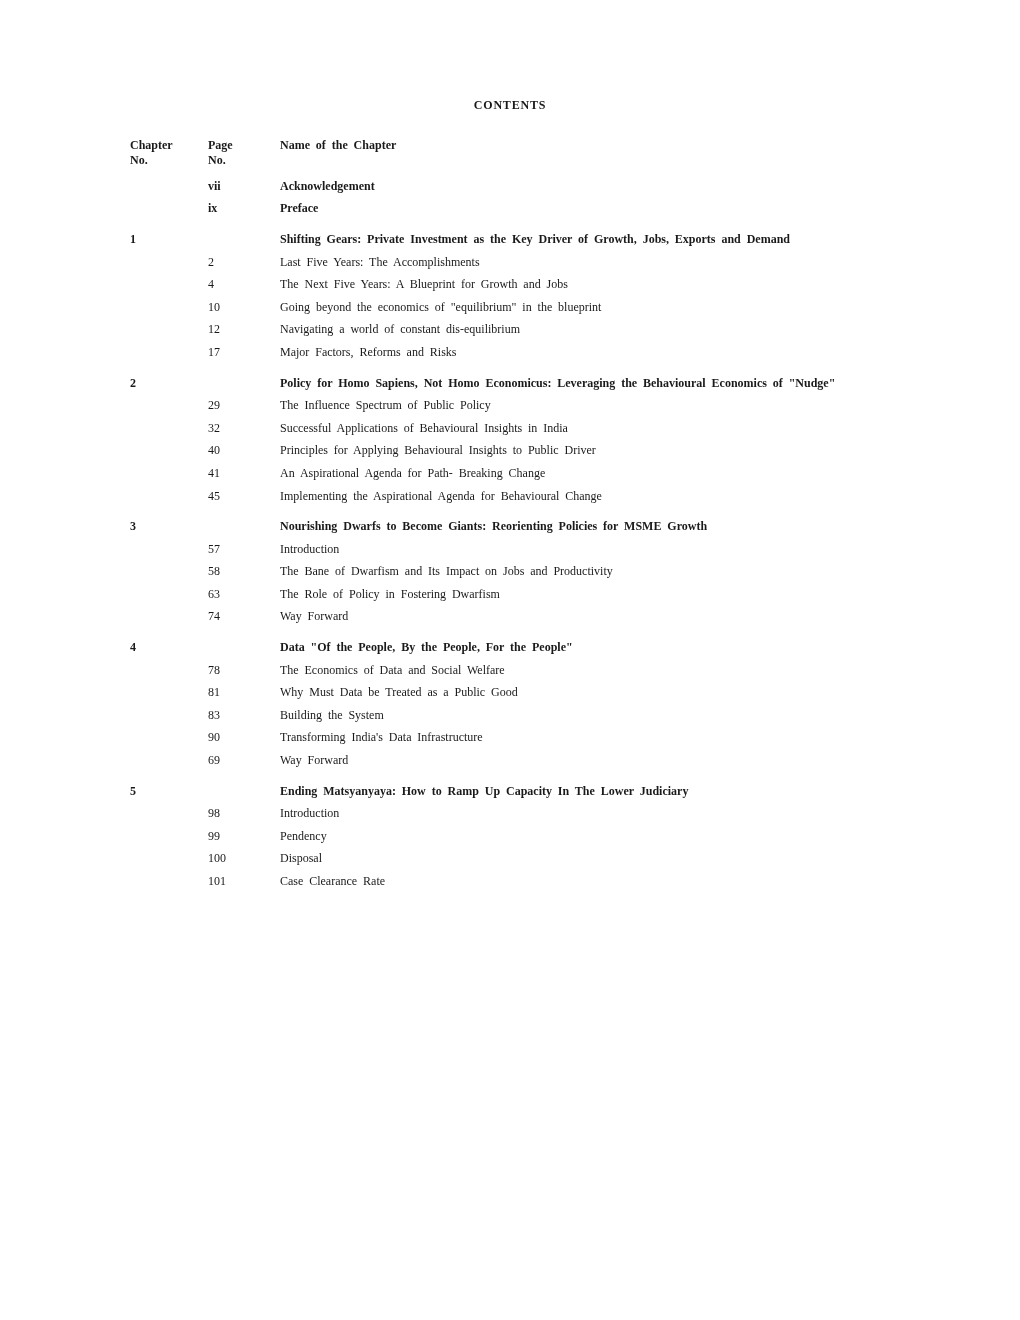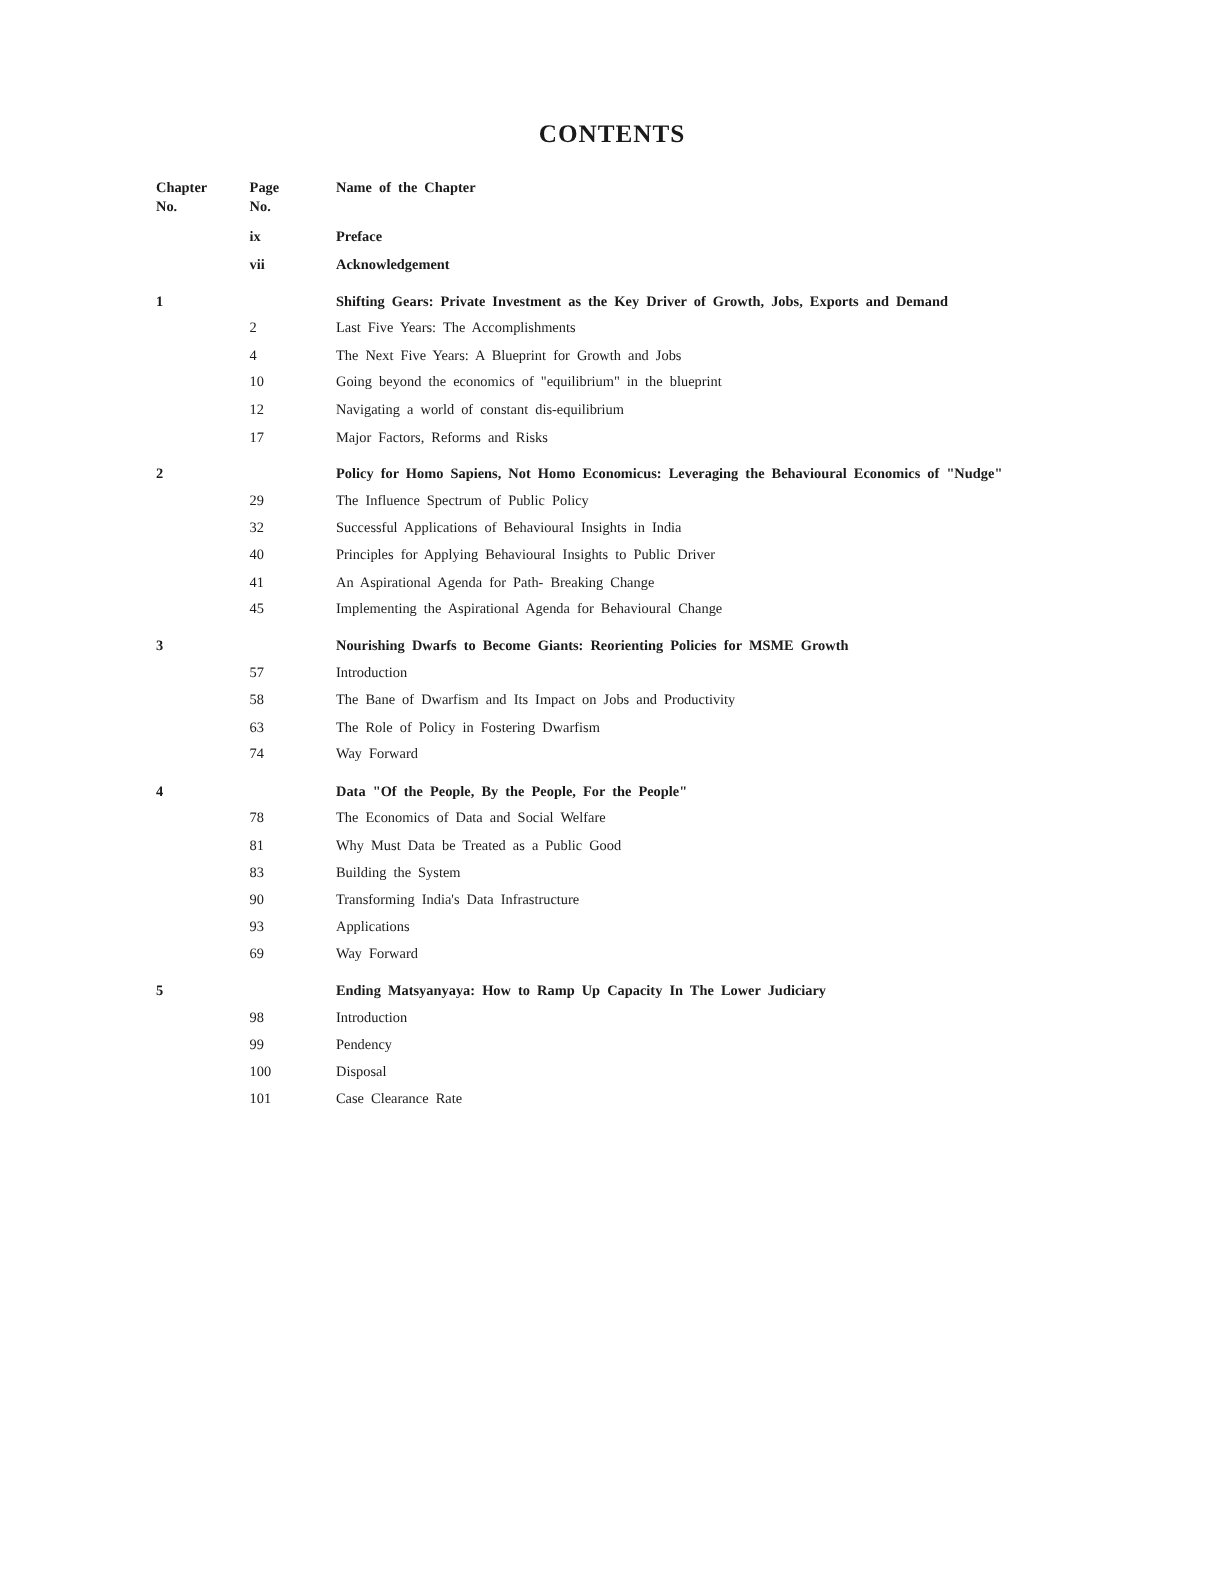--- a/index.html
+++ b/index.html
@@ -13,21 +13,21 @@
     overflow: hidden;
   }
   .page {
     width: 1020px;
     height: 1320px;
     padding: 98px 130px 0 130px;
   }
   .title {
     text-align: center;
     font-weight: bold;
-    font-size: 21px;
+    font-size: 12px;
     letter-spacing: 0.8px;
     line-height: 1.3;
     margin: 0 0 24px 0;
   }
   .toc { word-spacing: 0.18em; }
   .row {
     display: flex;
     align-items: flex-start;
     font-size: 12px;
     line-height: 1.3;
@@ -58,28 +58,28 @@
         <span class="hline">Page</span>
         <span class="hline">No.</span>
       </div>
       <div class="col-name bold">Name of the Chapter</div>
     </div>
 
     <div id="toc-body">
         <div class="group front-group">
           <div class="row">
             <div class="col-chno bold"></div>
+            <div class="col-page bold">vii</div>
+            <div class="col-name bold">Acknowledgement</div>
+          </div>
+          <div class="row">
+            <div class="col-chno bold"></div>
             <div class="col-page bold">ix</div>
             <div class="col-name bold">Preface</div>
           </div>
-          <div class="row">
-            <div class="col-chno bold"></div>
-            <div class="col-page bold">vii</div>
-            <div class="col-name bold">Acknowledgement</div>
-          </div>
         </div>
         <div class="group chapter-group">
           <div class="row">
             <div class="col-chno bold">1</div>
             <div class="col-page"></div>
             <div class="col-name bold">Shifting Gears: Private Investment as the Key Driver of Growth, Jobs, Exports and Demand</div>
           </div>
           <div class="row">
             <div class="col-chno"></div>
             <div class="col-page">2</div>
@@ -186,25 +186,20 @@
             <div class="col-page">83</div>
             <div class="col-name">Building the System</div>
           </div>
           <div class="row">
             <div class="col-chno"></div>
             <div class="col-page">90</div>
             <div class="col-name">Transforming India's Data Infrastructure</div>
           </div>
           <div class="row">
             <div class="col-chno"></div>
-            <div class="col-page">93</div>
-            <div class="col-name">Applications</div>
-          </div>
-          <div class="row">
-            <div class="col-chno"></div>
             <div class="col-page">69</div>
             <div class="col-name">Way Forward</div>
           </div>
         </div>
         <div class="group chapter-group">
           <div class="row">
             <div class="col-chno bold">5</div>
             <div class="col-page"></div>
             <div class="col-name bold">Ending Matsyanyaya: How to Ramp Up Capacity In The Lower Judiciary</div>
           </div>

